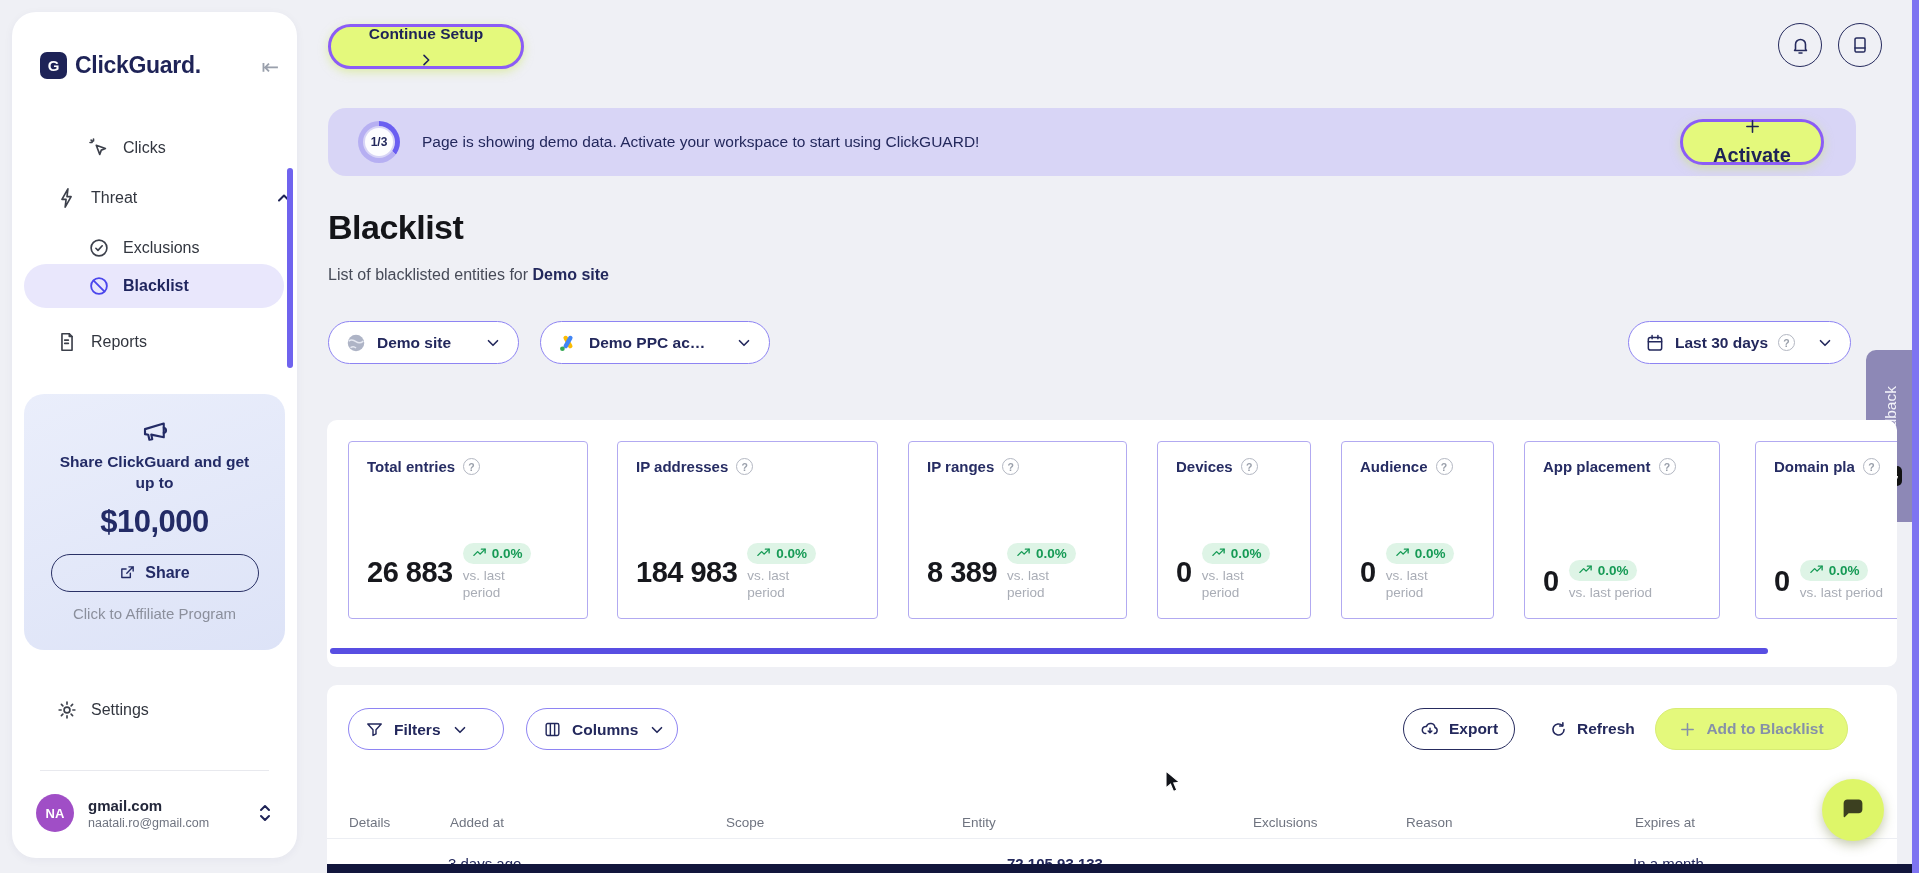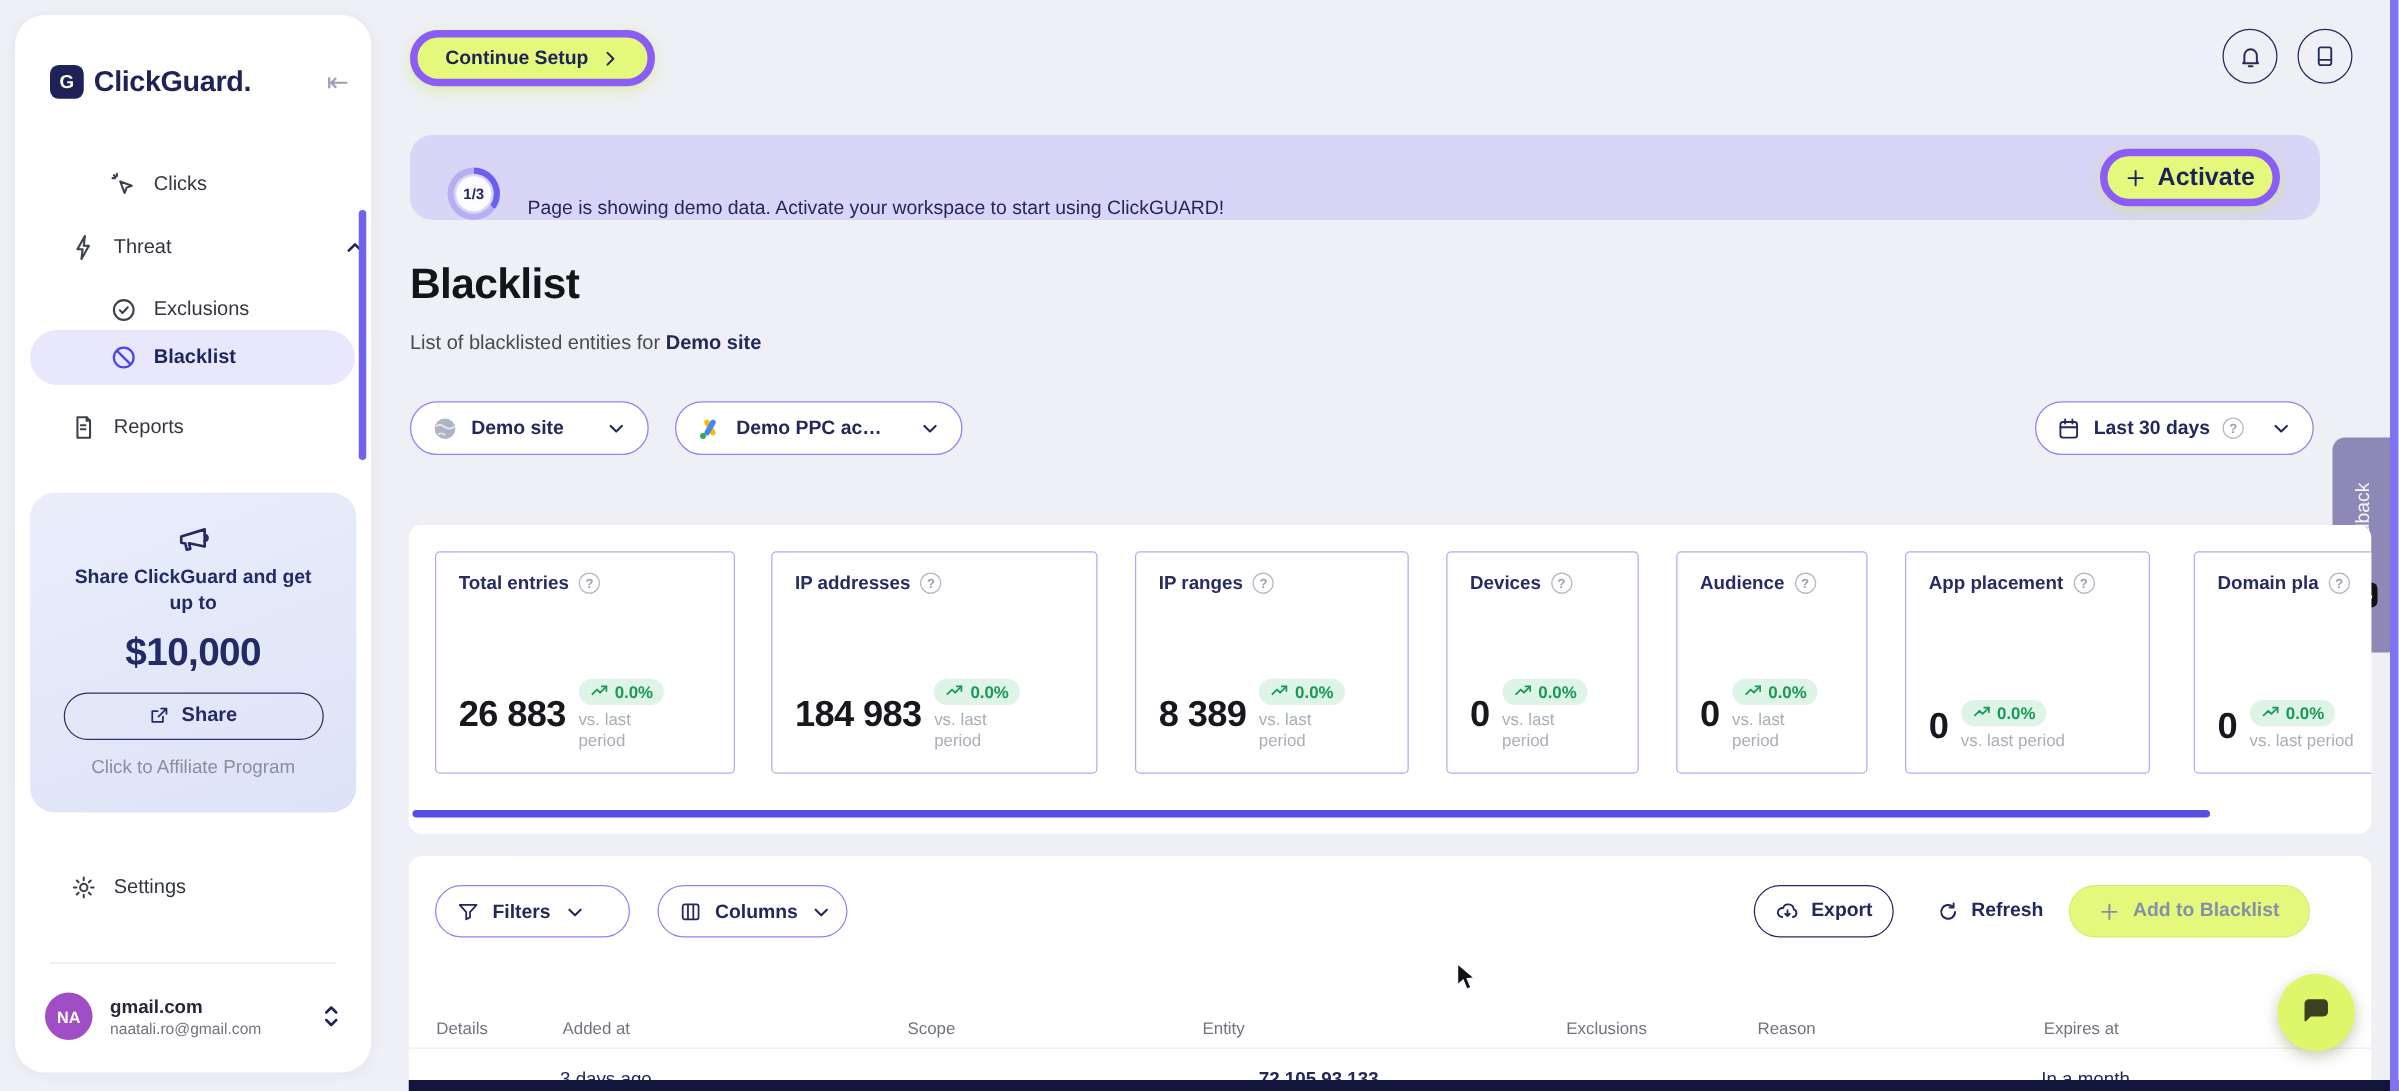--- a/index.html
+++ b/index.html
@@ -44,31 +44,31 @@
   .side-divider { position:absolute; left:28px; right:28px; top:758px; height:1px; background:#e8e9ee; }
   .user-row { position:absolute; left:24px; top:782px; width:237px; display:flex; align-items:center; cursor:pointer; }
   .avatar { width:38px; height:38px; border-radius:50%; background:#a04ec6; color:#fff;
             display:flex; align-items:center; justify-content:center; font-size:13px; font-weight:700; }
   .user-meta { margin-left:14px; }
   .user-name { font-size:15px; font-weight:700; color:#23273a; }
   .user-email { font-size:12.5px; color:#6f7480; margin-top:2px; }
   .user-switch { margin-left:auto; color:#1e2357; }
 
   
-  .lime-btn { background:#e4f97c; border:6px solid #8b5cf6; color:#1e2357; font-weight:700;
+  .lime-btn { background:#e4f97c; border:3px solid #8b5cf6; color:#1e2357; font-weight:700;
               display:flex; align-items:center; justify-content:center; gap:9px; border-radius:23px;
-              cursor:pointer; box-shadow:0 3px 10px rgba(205,231,102,.55); }
+              cursor:pointer; box-shadow:0 3px 10px rgba(205,231,102,.55);flex-direction:column; }
   #continue-setup { position:absolute; left:328px; top:24px; width:196px; height:45px; font-size:15.5px; }
   .round-btn { position:absolute; width:44px; height:44px; border:1.5px solid #262b5e; border-radius:50%;
                background:transparent; display:flex; align-items:center; justify-content:center;
                color:#262b5e; cursor:pointer; top:23px; }
   #bell-btn { left:1778px; } #docs-btn { left:1838px; }
 
   #banner { position:absolute; left:328px; top:108px; width:1528px; height:68px; background:#d8d5f6;
-            border-radius:18px; display:flex; align-items:flex-end; }
+            border-radius:18px; display:flex; align-items:center; }
   .ring { position:relative; margin-left:30px; width:42px; height:42px; border-radius:50%;
           background:conic-gradient(#6b5ff1 0 125deg, #b6aff2 125deg 360deg);
           display:flex; align-items:center; justify-content:center; }
   .ring::before { content:""; position:absolute; inset:5px; background:#d8d5f6; border-radius:50%; }
   .ring::after { content:""; position:absolute; inset:7px; background:#fdfdff; border-radius:50%; }
   .ring span { position:relative; z-index:2; font-size:12px; font-weight:700; color:#23285c; }
   .banner-msg { margin-left:22px; font-size:15.5px; color:#23285c; font-weight:500; }
   #activate-btn { position:absolute; left:1352px; top:11px; width:144px; height:46px; font-size:20px; }
 
   #page-title { position:absolute; left:328px; top:208px; font-size:34px; font-weight:800; color:#141519; letter-spacing:-0.5px; }

